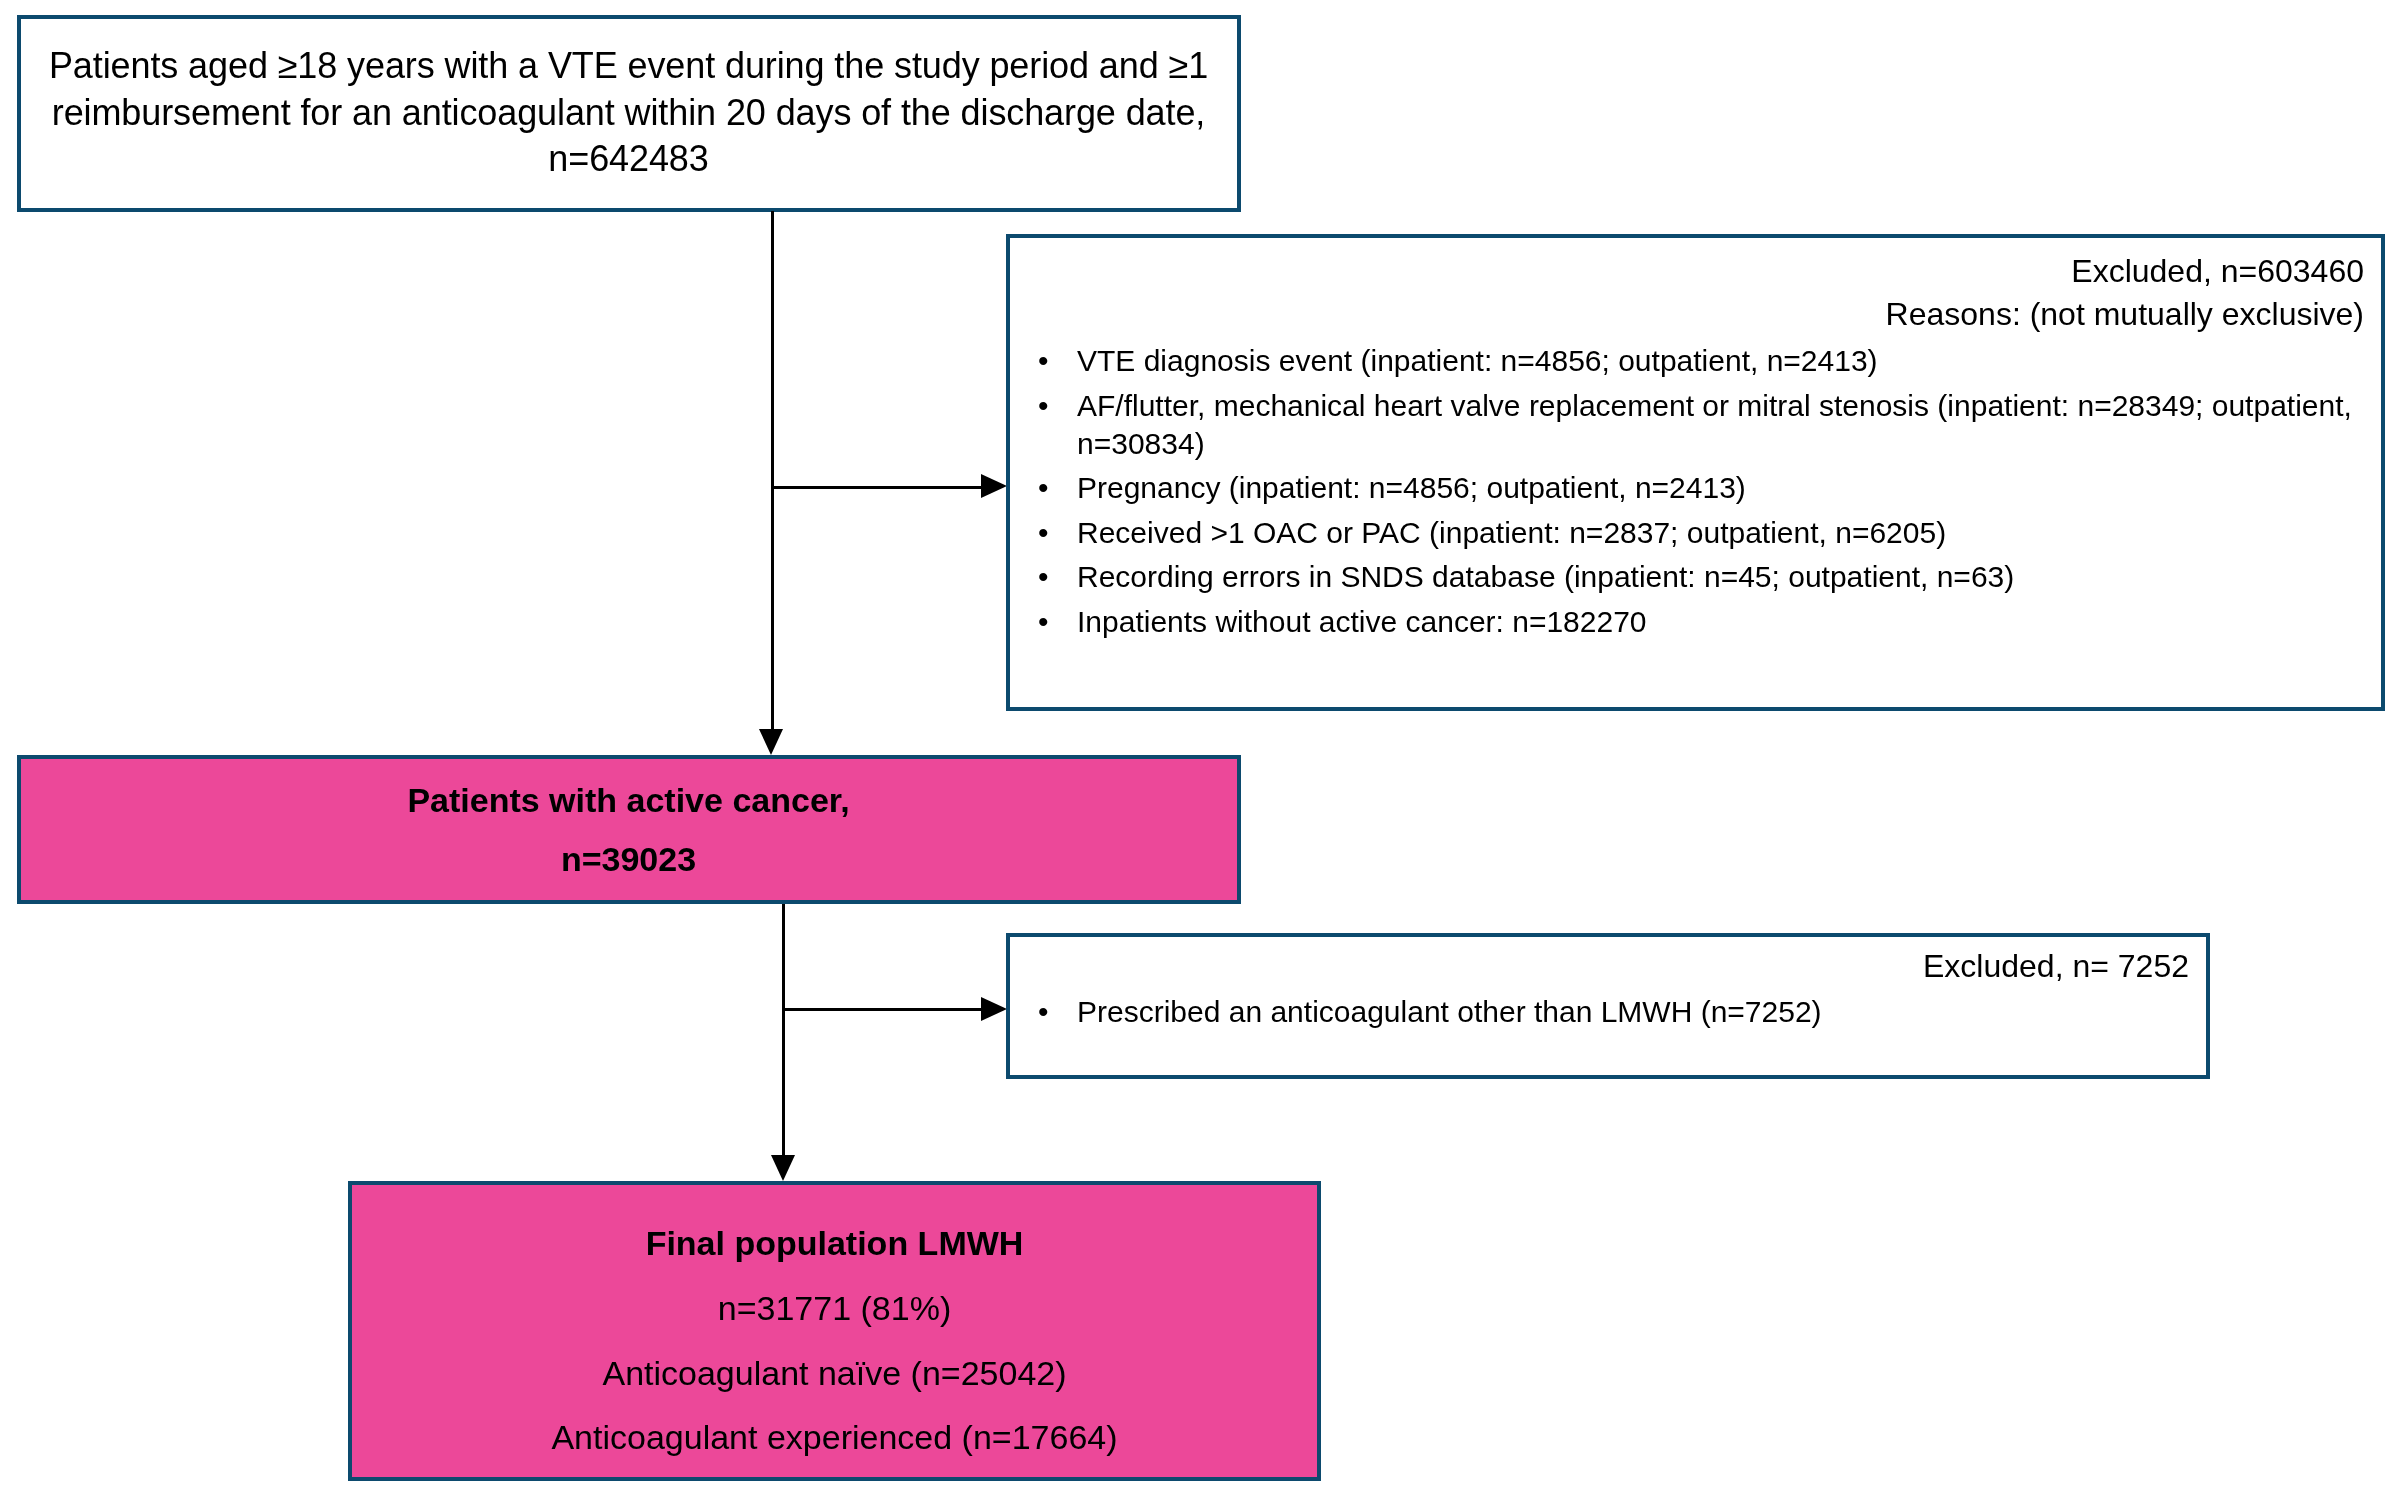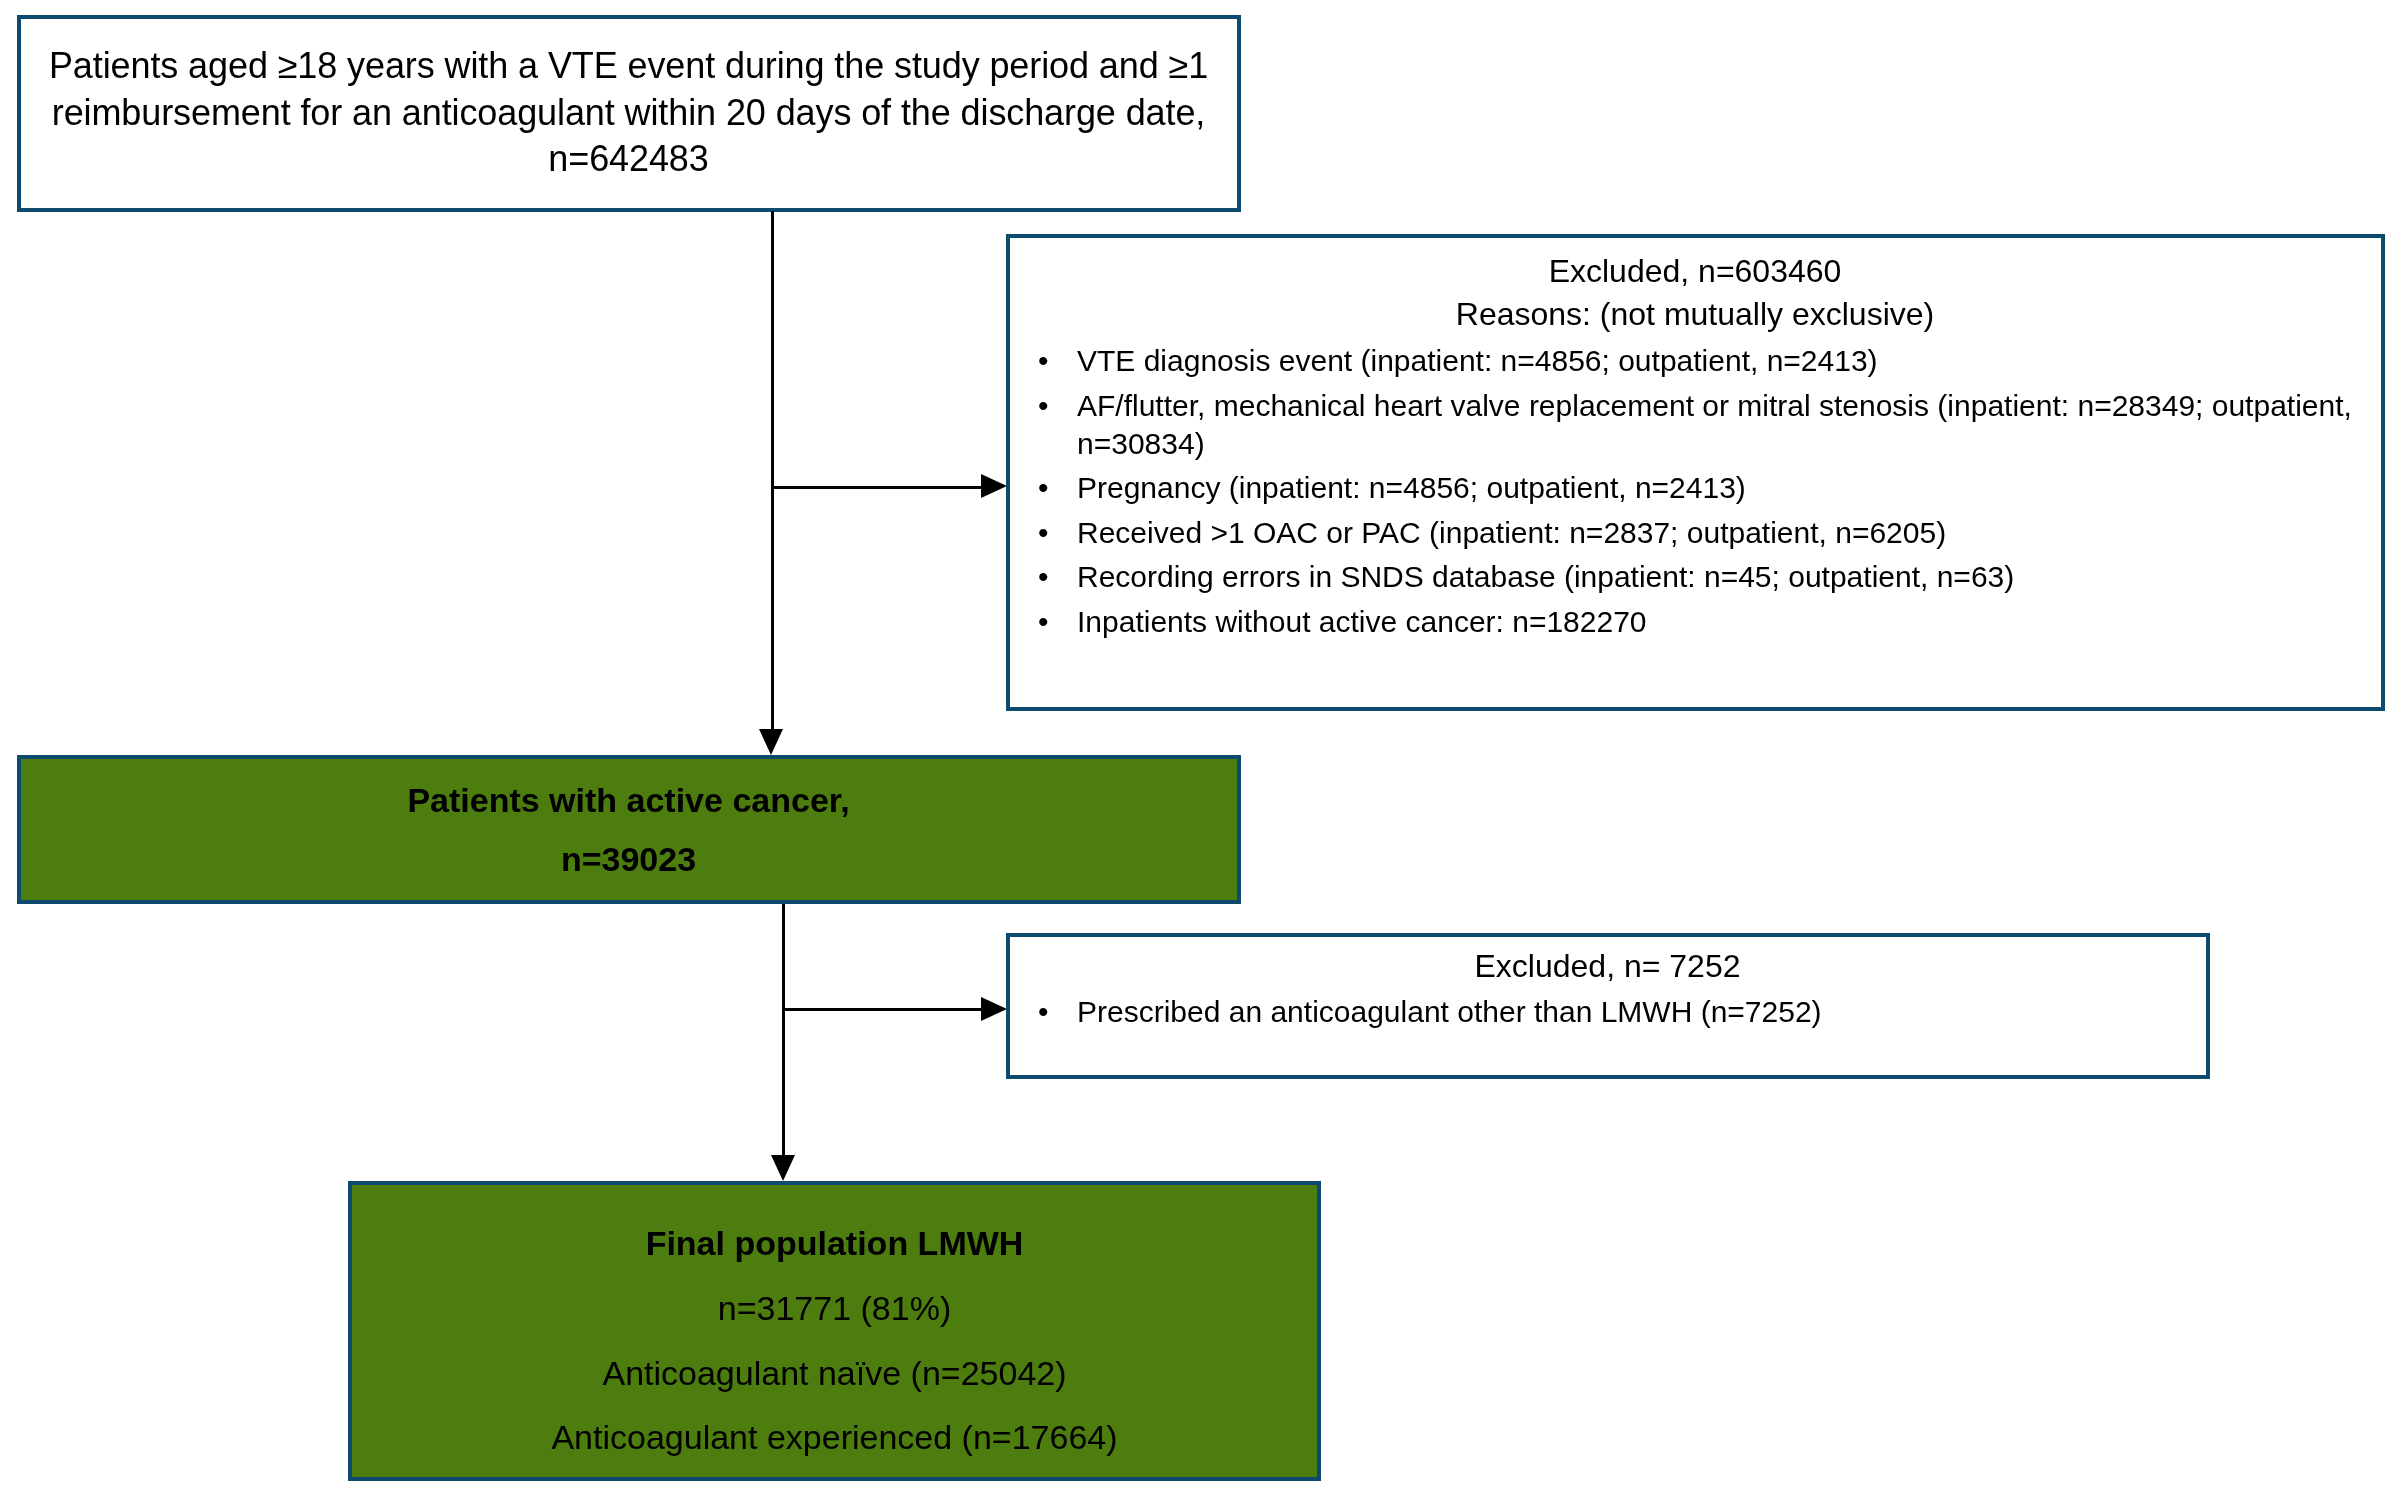--- a/index.html
+++ b/index.html
@@ -21,28 +21,28 @@
   .box {
     position: absolute;
     box-sizing: border-box;
     border: 4px solid #0c4a6e;
     background: #ffffff;
     display: flex;
     flex-direction: column;
     justify-content: center;
   }
   .box.shaded {
-    background: #4d7c0f;
+    background: #ec4899;
     gap: 13px;
   }
   .ctr {
     text-align: center;
   }
   .left {
-    text-align: center;
+    text-align: right;
   }
 
   
   #box-source {
     left: 16.5px;
     top: 14.5px;
     width: 1224px;
     height: 197px;
     padding: 6.6px 22.4px;
   }

